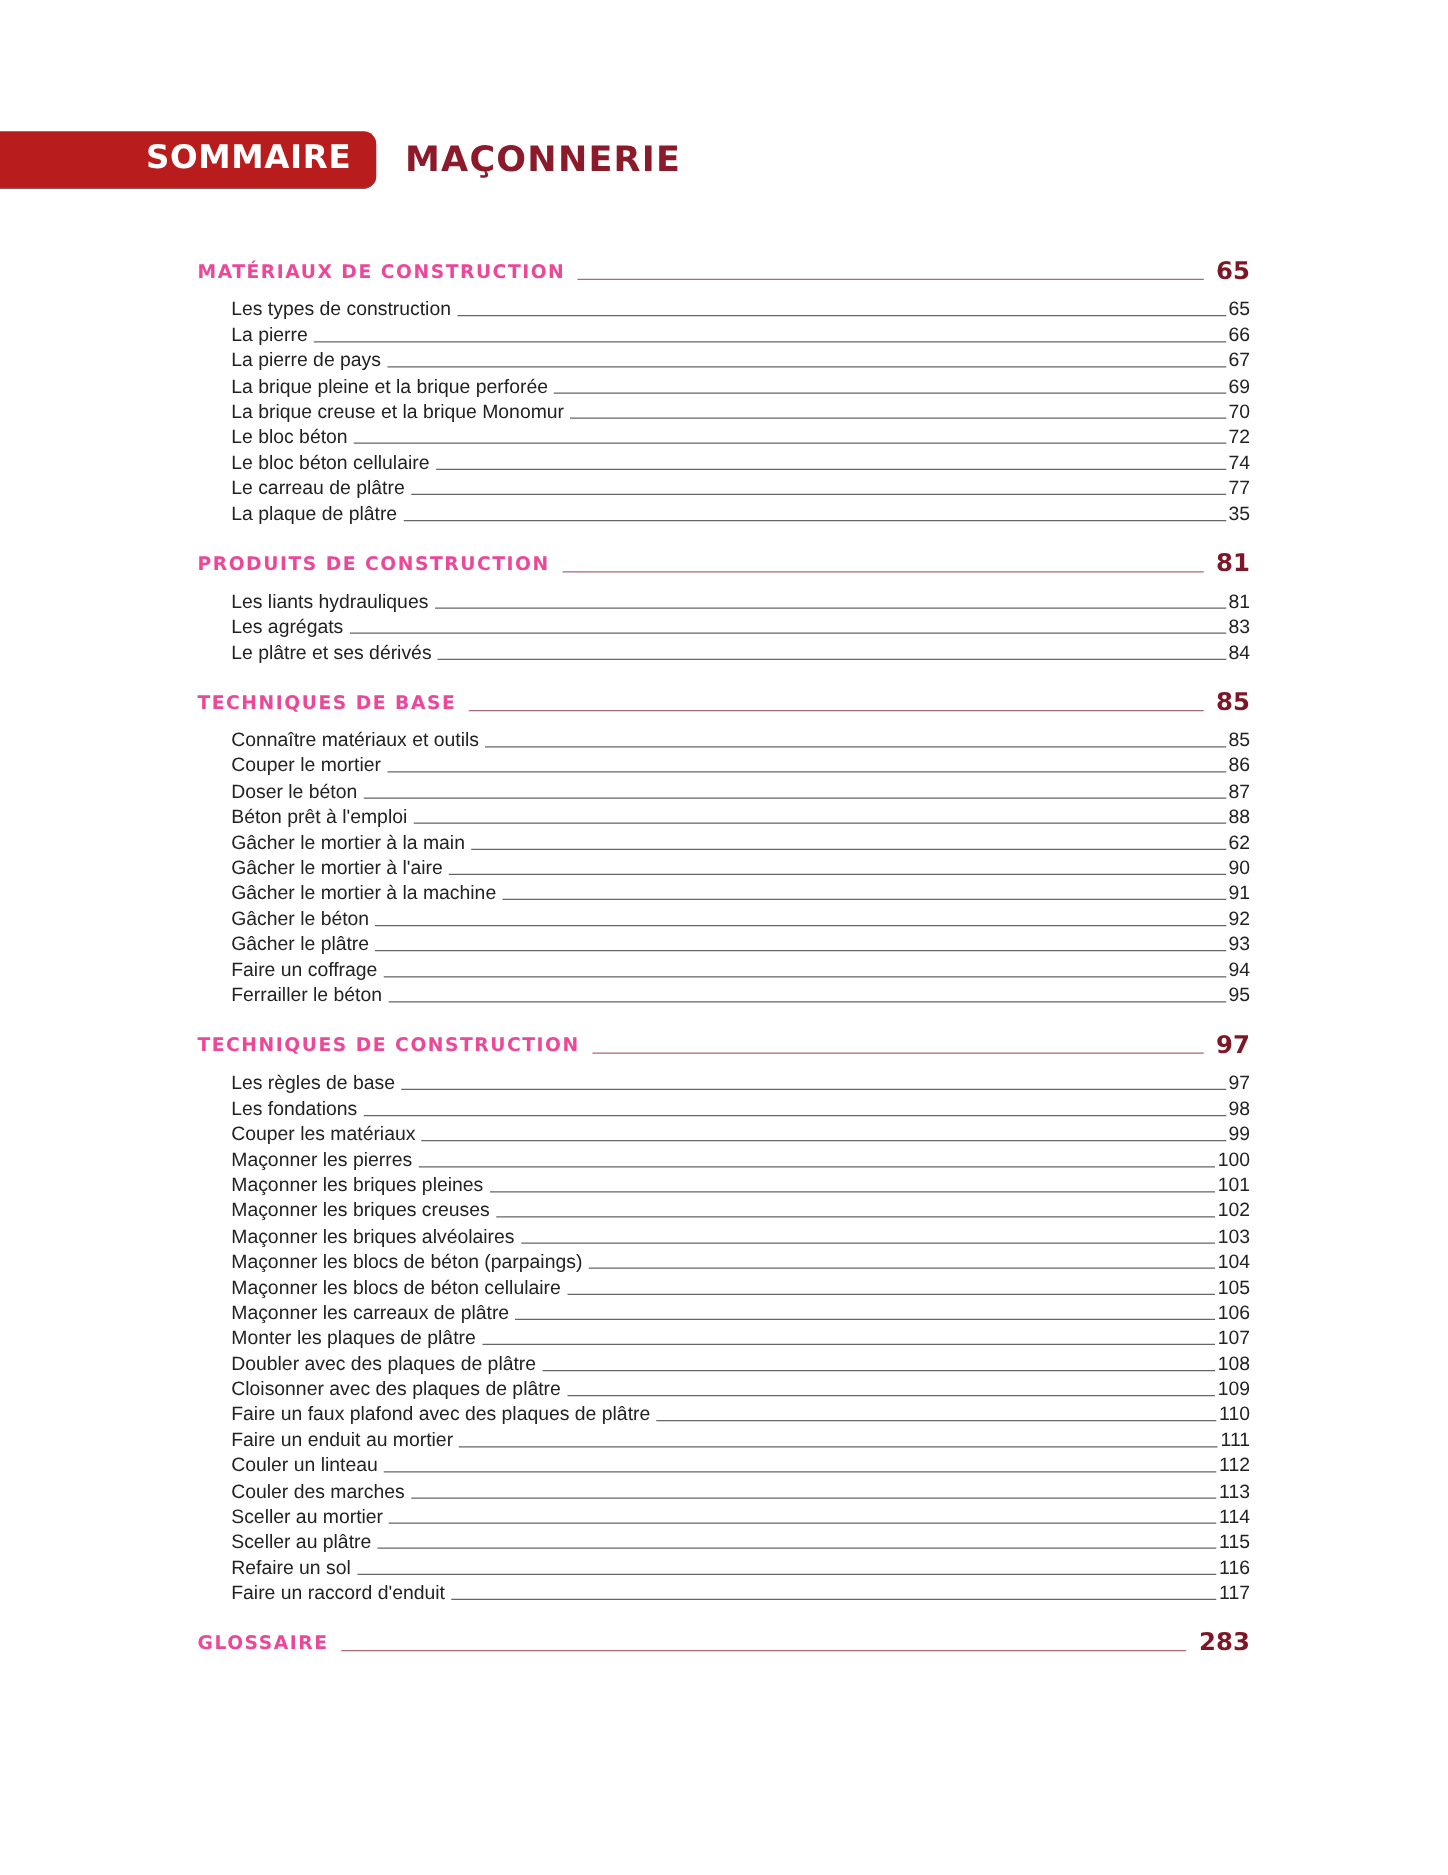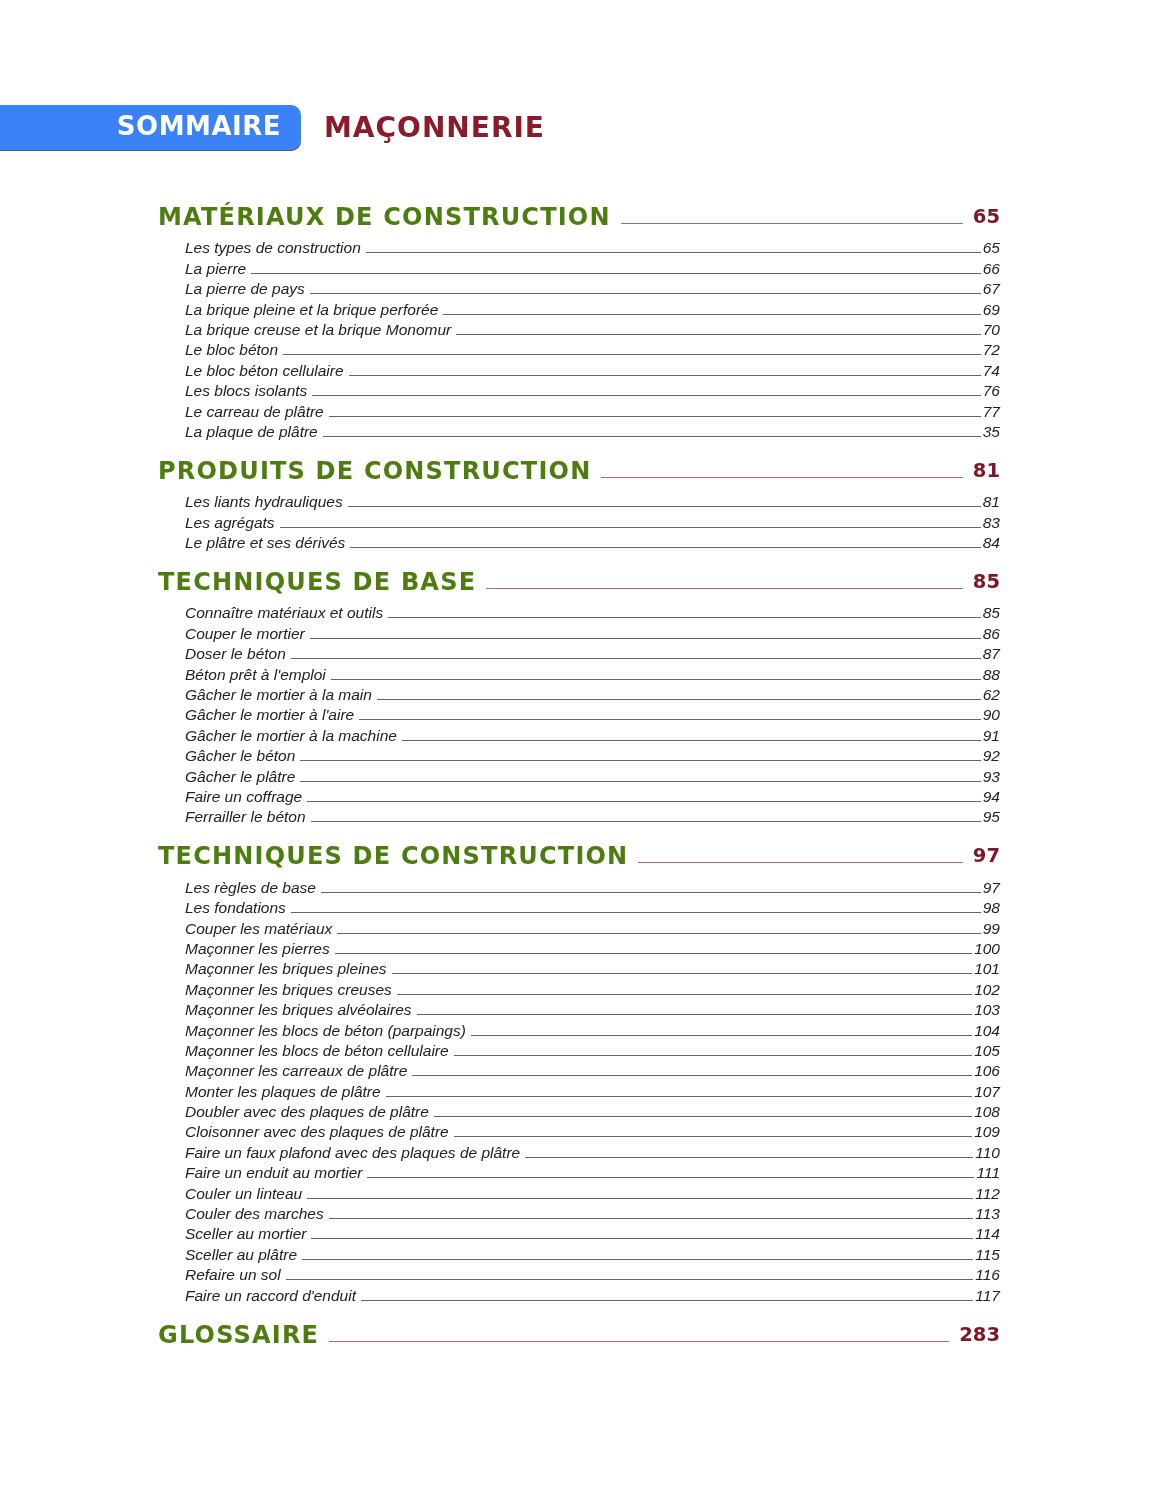--- a/index.html
+++ b/index.html
@@ -20,21 +20,21 @@
       left: 0;
       height: 46px;
       width: 1158px;
     }
     .tab {
       position: absolute;
       left: 0;
       top: 0;
       width: 301px;
       height: 46px;
-      background: #3b82f6;
+      background: #b91c1c;
       border-radius: 0 10px 10px 0;
       box-shadow: inset 0 -1px 0 #5a5a5a;
     }
     .tab-label {
       position: absolute;
       right: 20px;
       top: 6px;
       font-family: "DejaVu Sans", sans-serif;
       font-weight: bold;
       font-size: 26px;
@@ -63,42 +63,41 @@
     }
     .section-head {
       display: flex;
       align-items: flex-end;
       height: 32px;
       margin-bottom: 6px;
     }
     .section-title {
       font-family: "DejaVu Sans", sans-serif;
       font-weight: bold;
-      font-size: 24px;
-      color: #4d7c0f;
+      font-size: 15px;
+      color: #ec4899;
       letter-spacing: 1.2px;
       white-space: nowrap;
       line-height: 30px;
     }
     .section-leader {
       flex: 1;
       border-bottom: 1px solid #a86a74;
       margin: 0 10px 8px 10px;
     }
     .section-page {
       font-family: "DejaVu Sans", sans-serif;
       font-weight: bold;
       font-size: 19.5px;
       color: #7d1627;
       line-height: 30px;
       white-space: nowrap;
     }
     .entries {
       padding-left: 27px;
-      font-style: italic;
     }
     .entry {
       display: flex;
       align-items: flex-end;
       height: 20.4px;
     }
     .entry-label {
       font-family: "Liberation Sans", sans-serif;
       font-size: 15.5px;
       color: #222222;
@@ -165,25 +164,20 @@
     <span class="entry-label">Le bloc béton</span>
     <span class="entry-leader"></span>
     <span class="entry-page">72</span>
   </div>
         <div class="entry">
     <span class="entry-label">Le bloc béton cellulaire</span>
     <span class="entry-leader"></span>
     <span class="entry-page">74</span>
   </div>
         <div class="entry">
-    <span class="entry-label">Les blocs isolants</span>
-    <span class="entry-leader"></span>
-    <span class="entry-page">76</span>
-  </div>
-        <div class="entry">
     <span class="entry-label">Le carreau de plâtre</span>
     <span class="entry-leader"></span>
     <span class="entry-page">77</span>
   </div>
         <div class="entry">
     <span class="entry-label">La plaque de plâtre</span>
     <span class="entry-leader"></span>
     <span class="entry-page">35</span>
   </div>
       </div>

